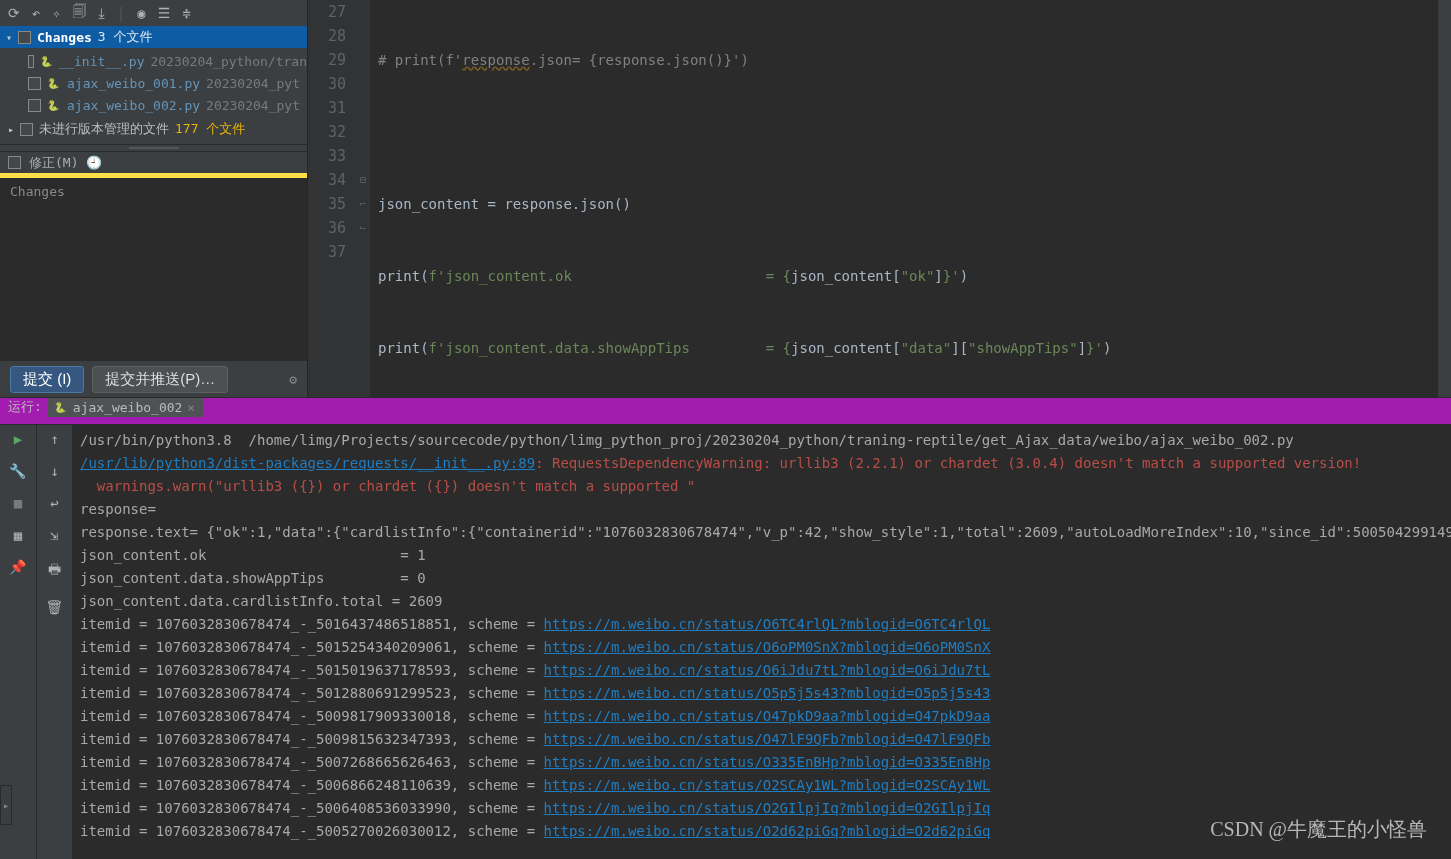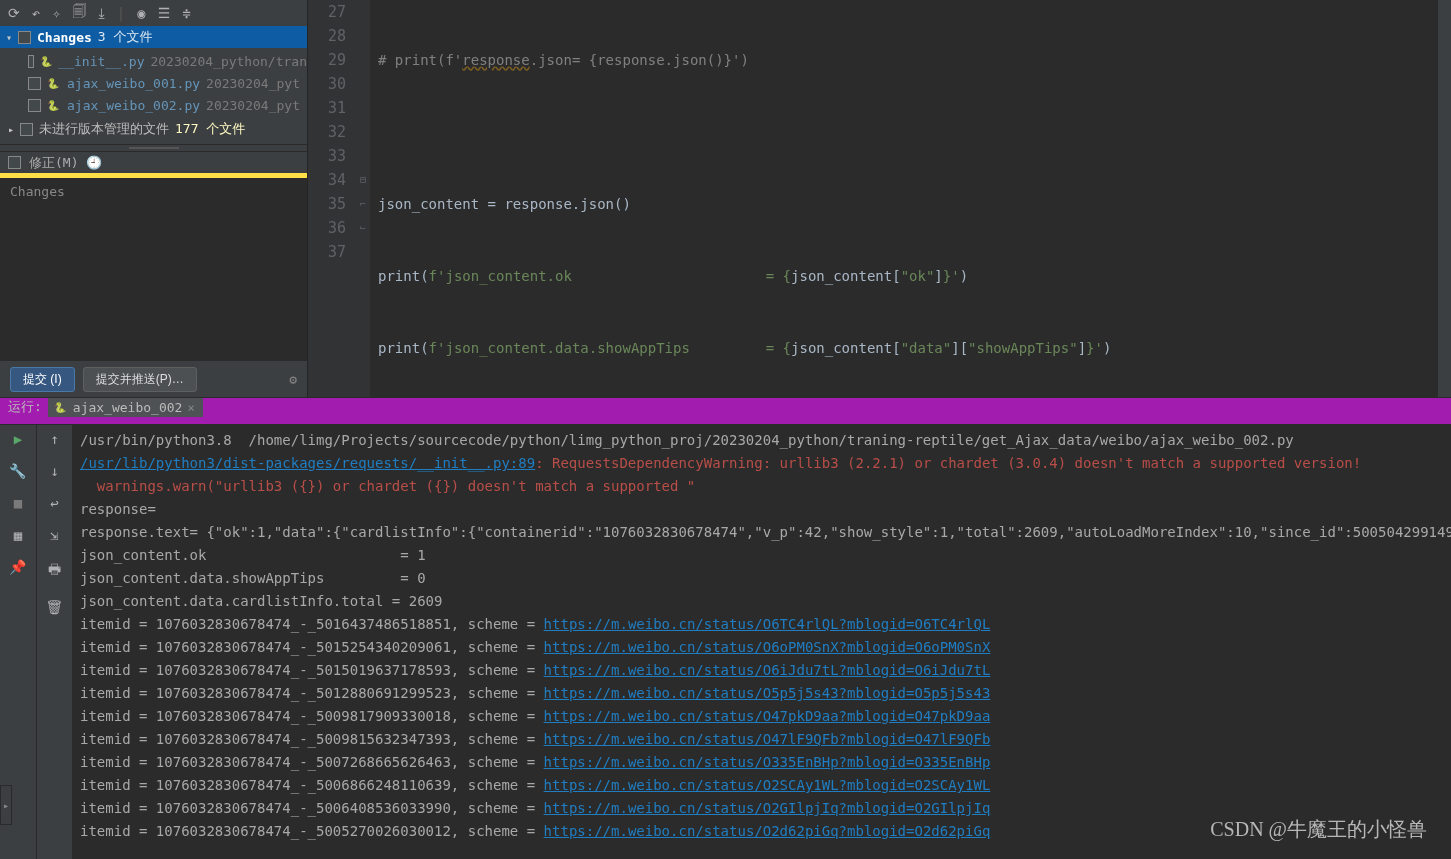--- a/index.html
+++ b/index.html
@@ -17,21 +17,21 @@
 .py-icon { width:14px; height:14px; display:inline-flex; align-items:center; justify-content:center; font-size:10px; color:#3c7ab5; }
 .file-name { color:#6495ba;text-align:center; }
 .file-dim { color:#7a7a7a; }
 .unversioned { height:22px; display:flex; align-items:center; padding-left:8px; gap:6px; color:#bbb;}
 .grip { height:8px; display:flex; justify-content:center; align-items:center; border-top:1px solid #2a2a2a; border-bottom:1px solid #2a2a2a; margin-top:4px;}
 .grip::before { content:""; width:50px; height:2px; background:#555; }
 .commit-section { flex:1; display:flex; flex-direction:column; }
 .commit-toolbar { height:26px; display:flex; align-items:center; gap:8px; padding:0 8px; color:#aaa; border-bottom:5px solid #fde047;}
 .commit-msg { flex:1; padding:6px 10px; background:#2b2b2b; margin:0; color:#888; font-style:normal;}
 .commit-buttons { height:36px; display:flex; align-items:center; gap:8px; padding:0 10px;}
-.btn { background:#4c5052; border:1px solid #5e6060; color:#ddd; padding:3px 12px; border-radius:3px; font-size:12px; cursor:pointer;}
+.btn { background:#4c5052; border:1px solid #5e6060; color:#ddd; padding:3px 12px; border-radius:3px; font-size:15px; cursor:pointer;}
 .btn.primary { background:#365880; border-color:#4a79a9; color:#fff;}
 .gear { margin-left:auto; color:#888;}
 .editor { flex:1; background:#2b2b2b; display:flex; min-width:0; }
 .gutter { width:48px; background:#313335; text-align:right; padding:0 10px 0 0; color:#606366; font-family:Consolas,monospace; font-size:15px; line-height:24px;}
 .gutter div { height:24px; }
 .fold-g { width:14px; background:#313335; color:#606366; font-family:Consolas,monospace; line-height:24px; font-size:10px; text-align:center;}
 .fold-g div { height:24px; }
 .code { flex:1; font-family:Consolas,monospace; font-size:14px; line-height:24px; padding:0 8px; white-space:pre; overflow:hidden; }
 .code .ln { height:24px; min-width:100%;}
 .c-cmt{color:#808080;} .c-id{color:#a9b7c6;} .c-fn{color:#a9b7c6;} .c-str{color:#6a8759;} .c-br{color:#a9b7c6;} .c-und{text-decoration:underline wavy #806020;}
@@ -90,21 +90,21 @@
             <span class="chk-box"></span>
             <span class="py-icon">🐍</span>
             <span class="file-name">ajax_weibo_002.py</span>
             <span class="file-dim">20230204_pyt</span>
           </div>
     </div>
     <div class="unversioned">
       <span class="chev">▸</span>
       <span class="chk-box"></span>
       <span>未进行版本管理的文件</span>
-      <span style="color:#fef9c3">177 个文件</span>
+      <span style="color:#eab308">177 个文件</span>
     </div>
     <div class="grip"></div>
     <div class="commit-section">
       <div class="commit-toolbar">
         <span class="chk-box"></span>
         <span>修正(M)</span>
         <span>🕘</span>
       </div>
       <div class="commit-msg">Changes</div>
       <div class="commit-buttons">

